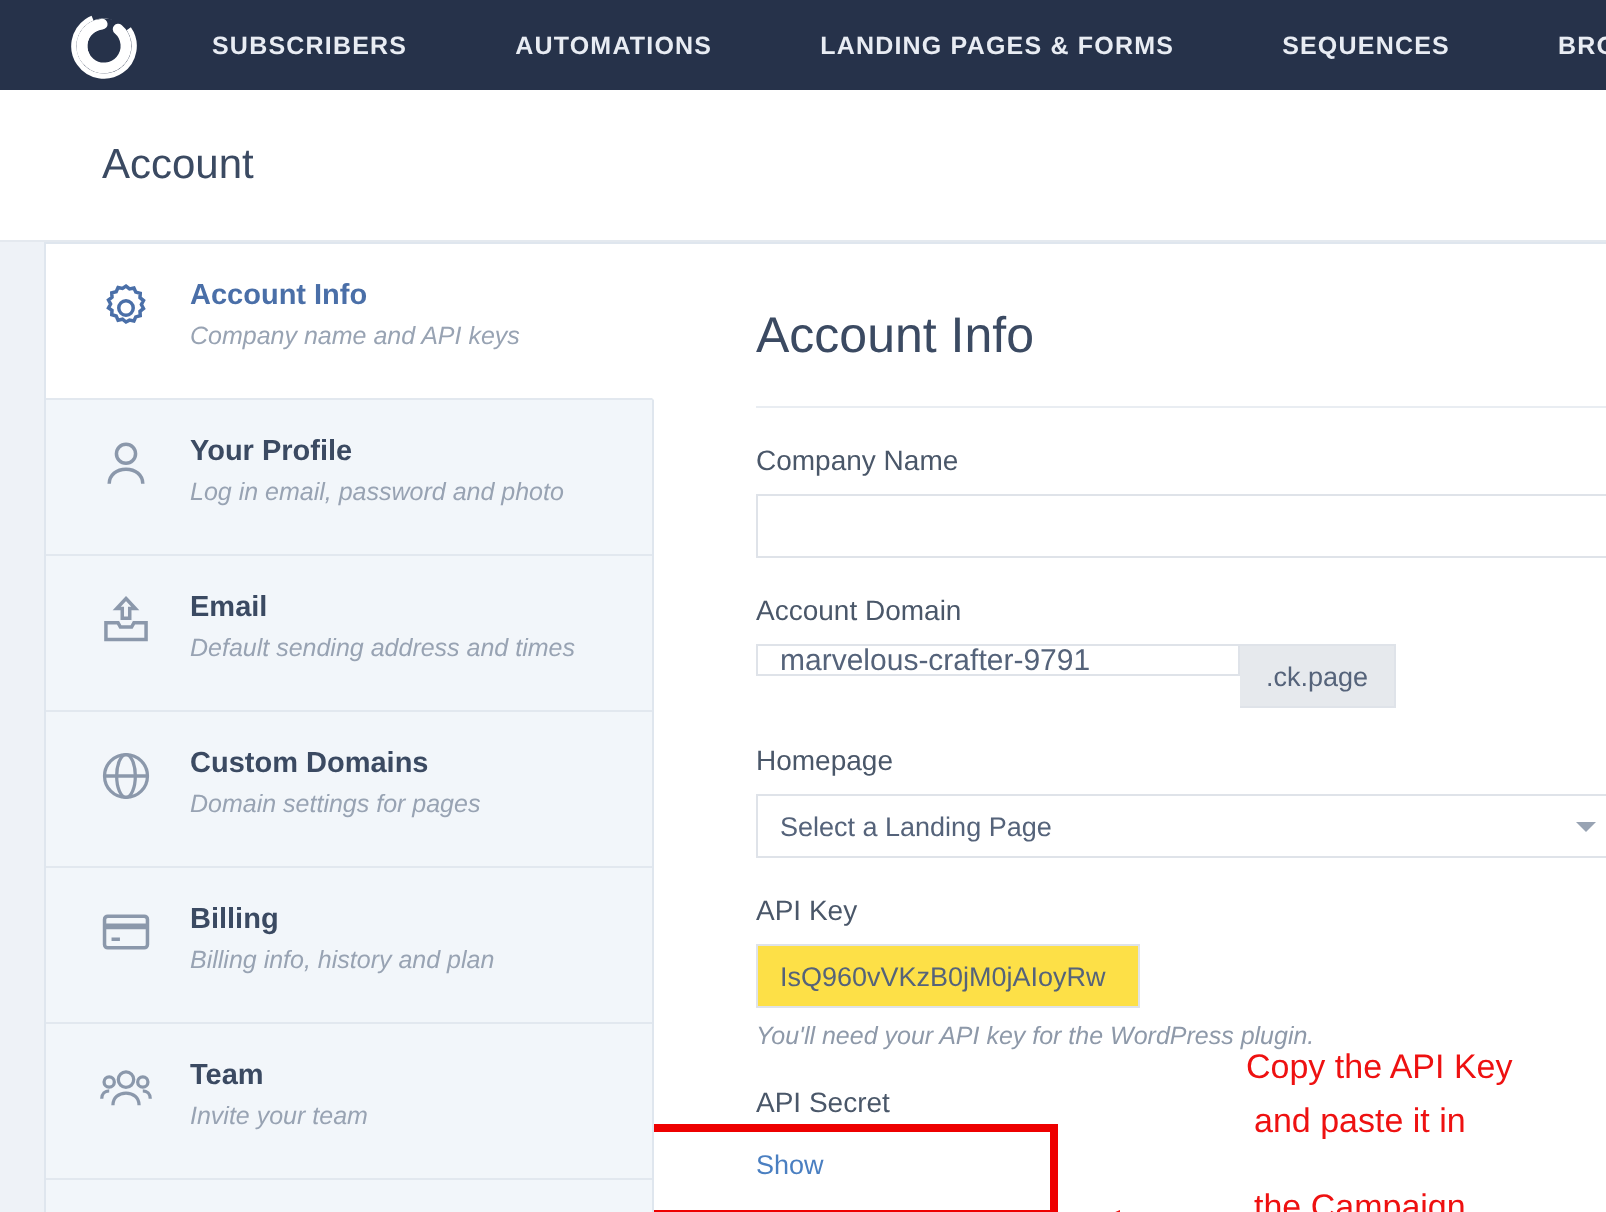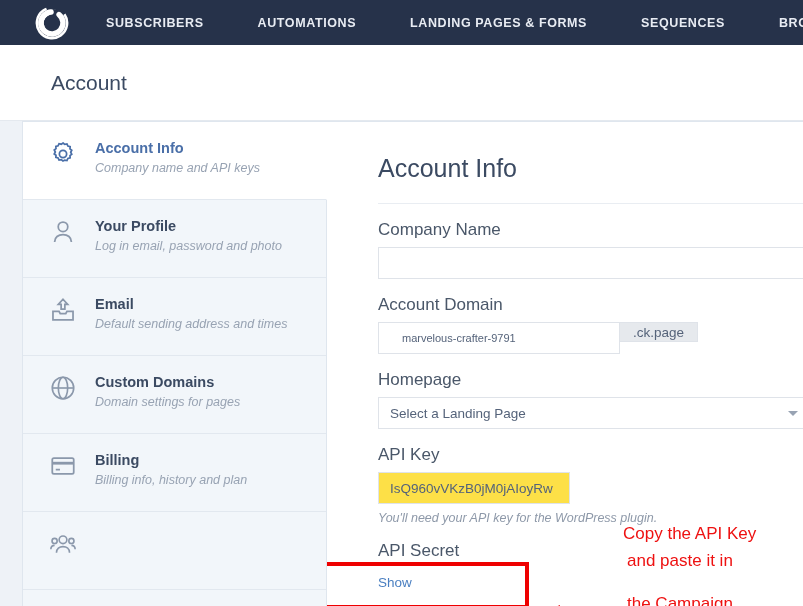--- a/index.html
+++ b/index.html
@@ -124,51 +124,51 @@
     font-weight: normal;
     line-height: 32px;
   }
   .divider {
     border-top: 1px solid #e9edf2;
     margin: 19px 0 0 0;
     width: 452px;
   }
   .field { margin-top: 16px; }
   .field-label {
-    font-size: 17px;
+    font-size: 14px;
     color: #4a5769;
     line-height: 20px;
     margin-bottom: 7px;
   }
   .input {
     height: 32px;
     border: 1px solid #dfe3e9;
     background: #fff;
     font-size: 13.5px;
     color: #55637a;
     padding: 0 11px;
     display: flex;
     align-items: center;
     width: 452px;
   }
   .input.wide { width: 452px; }
   .domain-row { display: flex; width: 320px; }
   .domain-input {
     flex: 1 1 auto;
-    height: 32px;
+    height: 16px;
     border: 1px solid #dfe3e9;
     background: #fff;
-    font-size: 11px;
+    font-size: 15px;
     color: #55637a;
-    padding: 0 23px;
+    padding: 0 11px;
     display: flex;
     align-items: center;
   }
   .domain-suffix {
-    height: 20px;
+    height: 32px;
     border: 1px solid #dfe3e9;
     border-left: none;
     background: #e6e9ed;
     font-size: 13.5px;
     color: #55637a;
     padding: 0 13px;
     display: flex;
     align-items: center;
   }
   .select {
@@ -335,20 +335,24 @@
     <div class="side-item">
       <div class="side-icon">
         <svg width="28" height="28" viewBox="0 0 24 24" fill="none" stroke="currentColor" stroke-width="1.4">
           <circle cx="12" cy="8.4" r="3.3"></circle>
           <circle cx="4.8" cy="9.4" r="2.2"></circle>
           <circle cx="19.2" cy="9.4" r="2.2"></circle>
           <path d="M6.4 19.4c0-3.3 2.5-5.2 5.6-5.2s5.6 1.9 5.6 5.2"></path>
           <path d="M1.6 16.6c0-2.2 1.4-3.4 3.2-3.4M22.4 16.6c0-2.2-1.4-3.4-3.2-3.4"></path>
         </svg>
       </div>
+      <div class="side-text">
+        <div class="side-label">Team</div>
+        <div class="side-desc">Invite your team</div>
+      </div>
     </div>
 
   </div>
 
   <div class="main">
     <div class="main-title">Account Info</div>
     <div class="divider"></div>
 
     <div class="field">
       <div class="field-label">Company Name</div>

